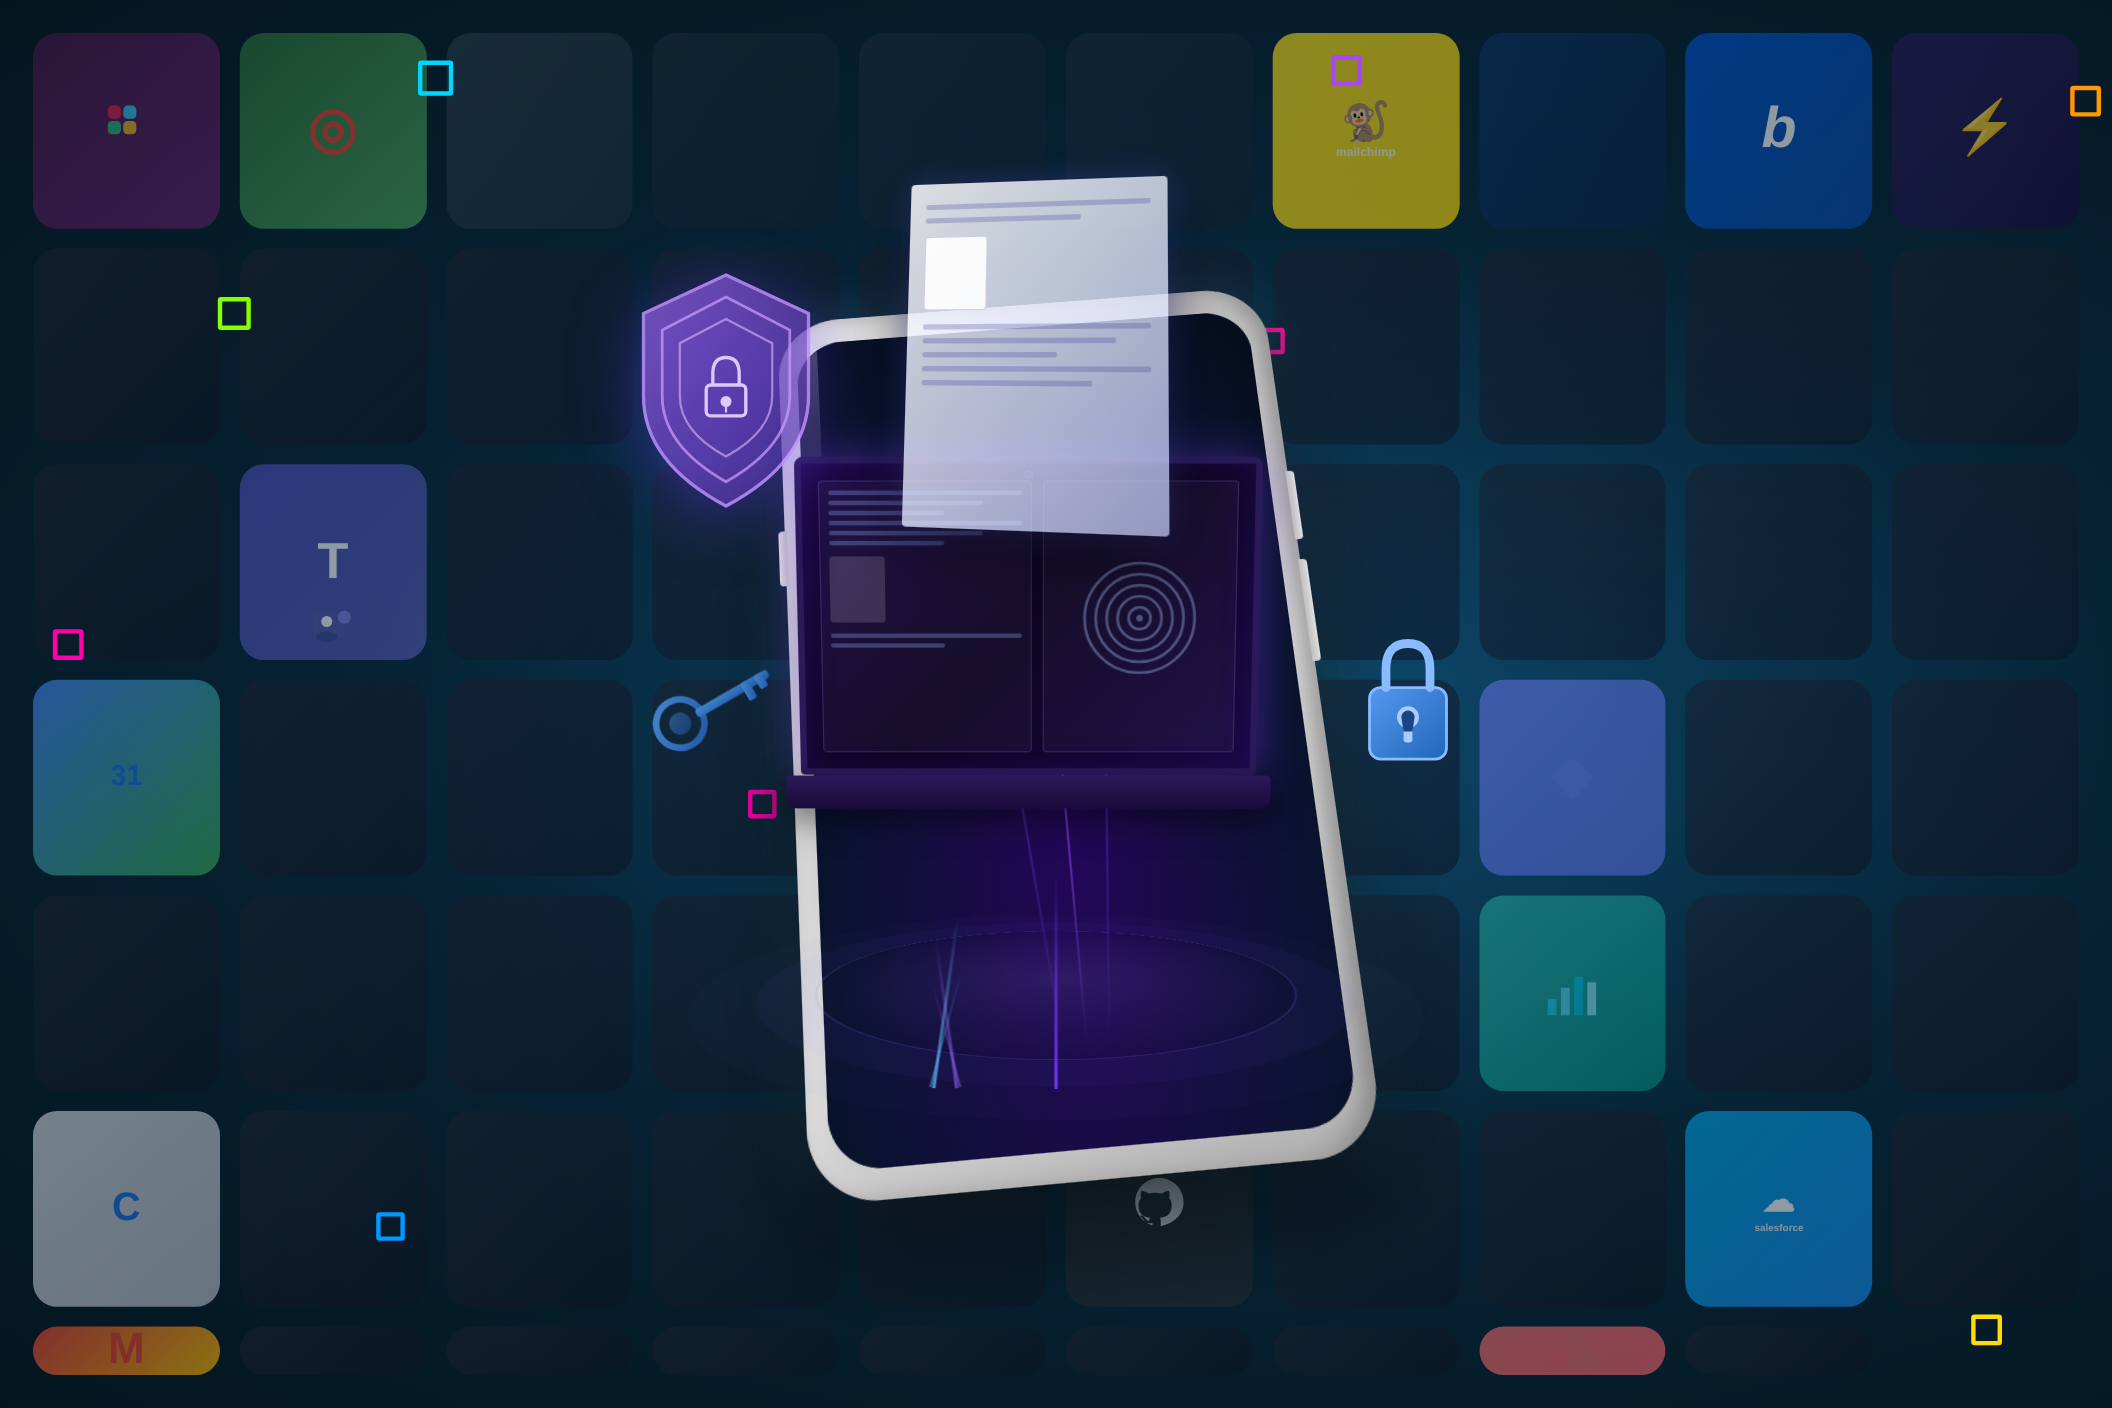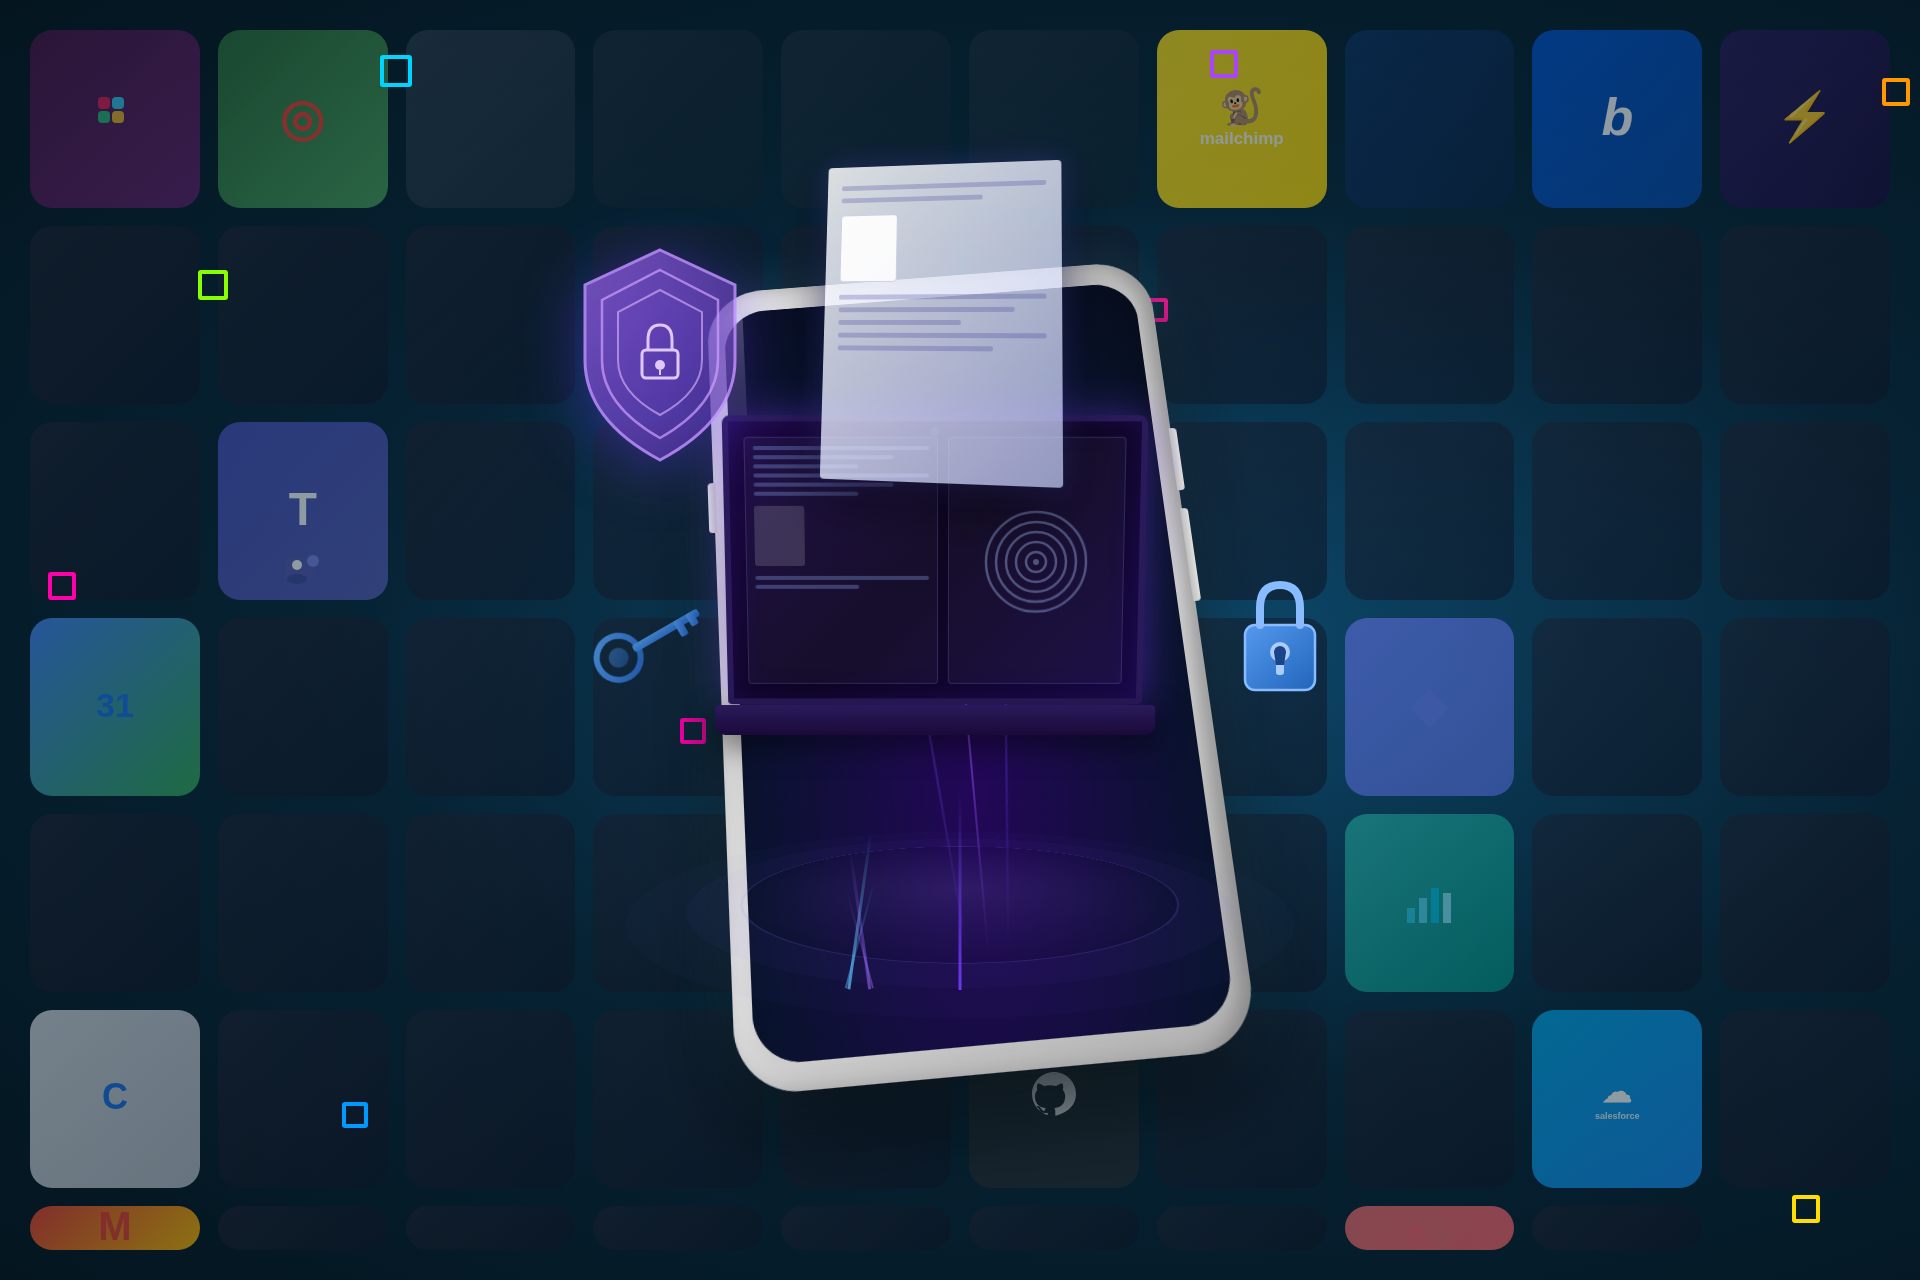--- a/index.html
+++ b/index.html
@@ -43,21 +43,21 @@
       overflow: hidden;
     }
 
     .app-icon .icon-symbol {
       font-size: 44px;
       line-height: 1;
       margin-bottom: 4px;
     }
 
     .app-icon .icon-label {
-      font-size: 17px;
+      font-size: 11px;
       text-align: center;
       color: rgba(255,255,255,0.9);
     }
 
     
     .corner-square {
       position: absolute;
       width: 28px;
       height: 28px;
       border: 4px solid;
@@ -338,21 +338,21 @@
   <div class="app-icon" style="background:linear-gradient(135deg,#1a2030,#0d1525);"></div>
   <div class="app-icon" style="background:linear-gradient(135deg,#1a2030,#0d1525);"></div>
   <div class="app-icon" style="background:linear-gradient(135deg,#1a2030,#0d1525);"></div>
   <div class="app-icon" style="background:linear-gradient(135deg,#1a2030,#0d1525);"></div>
   <div class="app-icon" style="background:linear-gradient(135deg,#1a2030,#0d1525);"></div>
   <div class="app-icon" style="background:linear-gradient(135deg,#1a2030,#0d1525);"></div>
   <div class="app-icon" style="background:linear-gradient(135deg,#1a2030,#0d1525);"></div>
 
   <div class="app-icon" style="background:linear-gradient(135deg,#1a2030,#0d1525);"></div>
   <div class="app-icon icon-gcal">
-    <span class="icon-symbol" style="font-size:34px;color:#1a73e8;font-weight:bold;">31</span>
+    <span class="icon-symbol" style="font-size:26px;color:#1a73e8;font-weight:bold;">31</span>
   </div>
   <div class="app-icon" style="background:linear-gradient(135deg,#1a2030,#0d1525);"></div>
   <div class="app-icon" style="background:linear-gradient(135deg,#1a2030,#0d1525);"></div>
   <div class="app-icon" style="background:linear-gradient(135deg,#1a2030,#0d1525);"></div>
   <div class="app-icon" style="background:linear-gradient(135deg,#1a2030,#0d1525);"></div>
   <div class="app-icon" style="background:linear-gradient(135deg,#1a2030,#0d1525);"></div>
   <div class="app-icon" style="background:linear-gradient(135deg,#1a2030,#0d1525);"></div>
   <div class="app-icon icon-stripe">
     <span class="icon-symbol" style="font-size:48px;color:#6772e5;">◆</span>
   </div>

